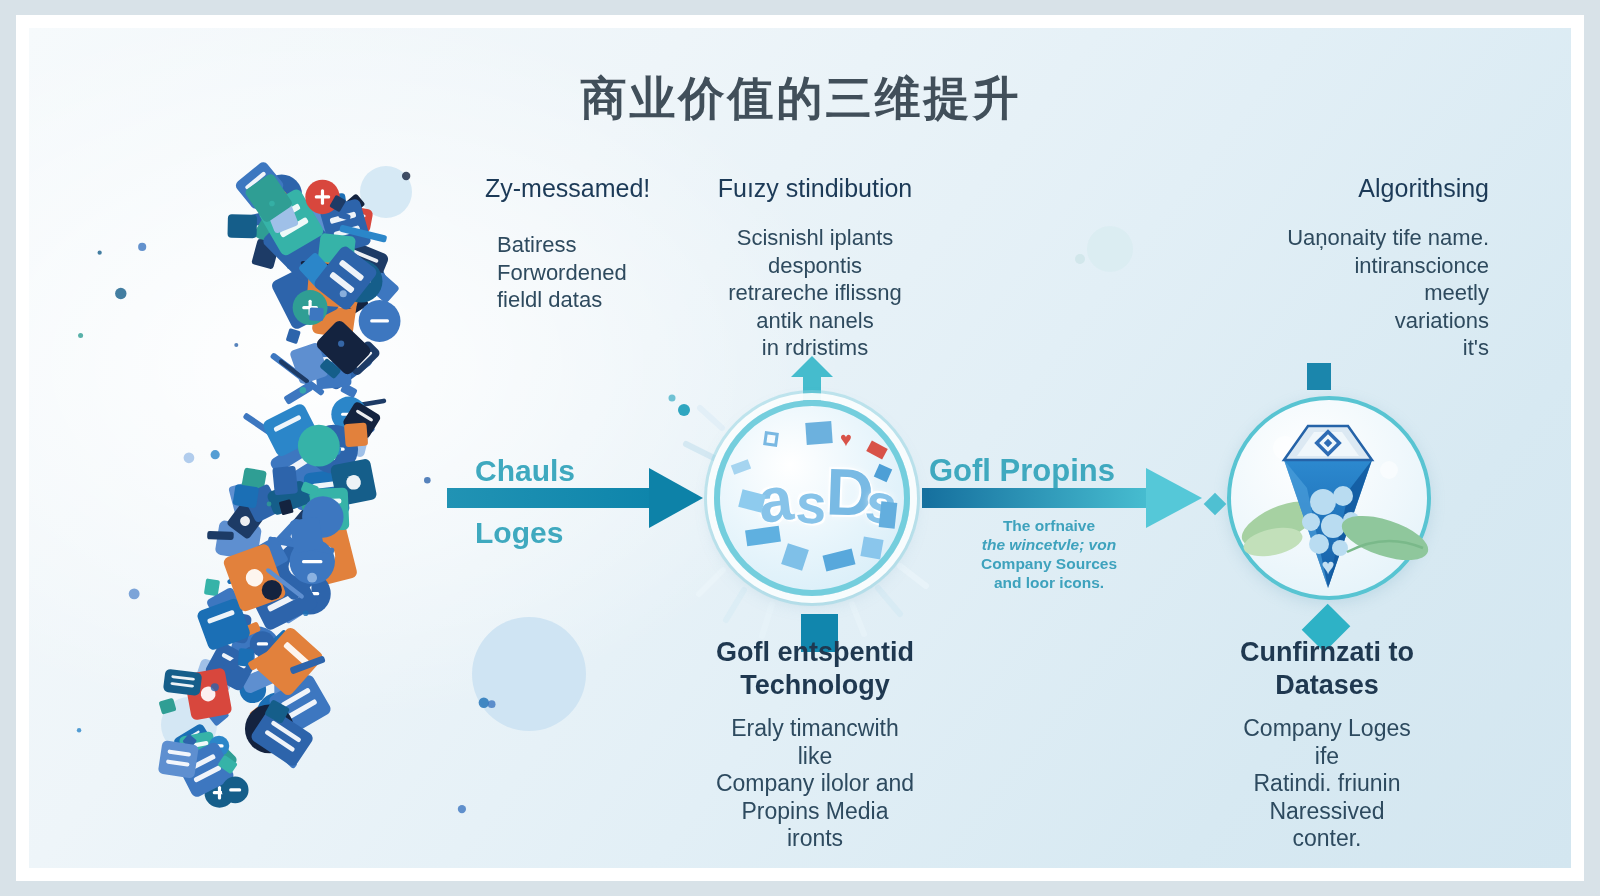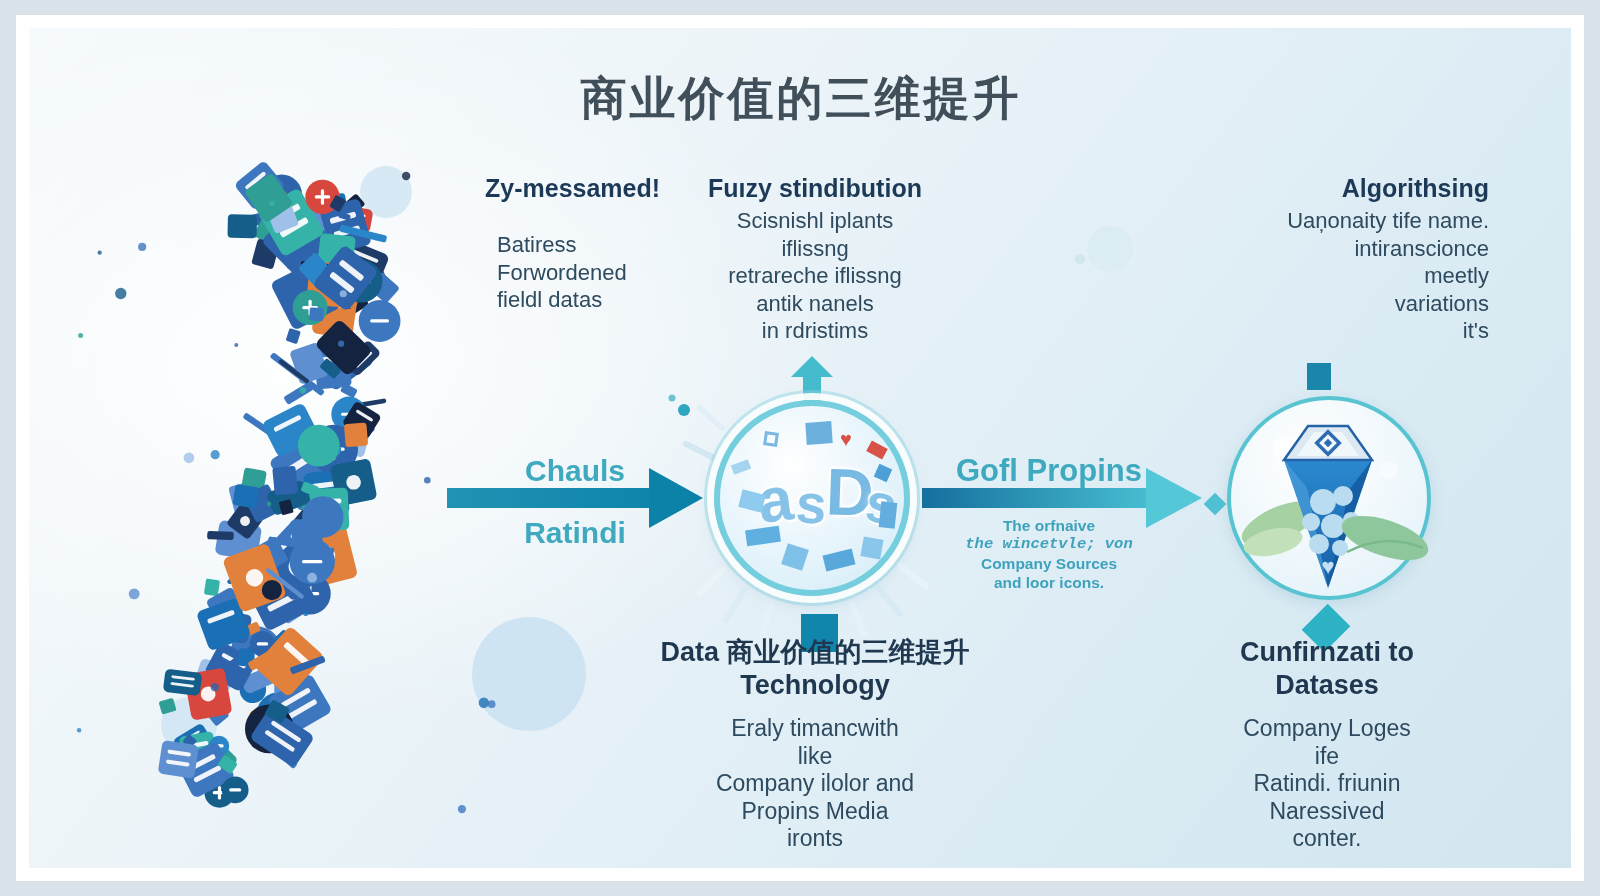--- a/index.html
+++ b/index.html
@@ -19,38 +19,38 @@
   }
   .abs { position:absolute; }
 
   
   #page-title {
     position:absolute; left:2px; right:0; top:40px; text-align:center;
     font-size:46px; font-weight:600; color:#414f5a; letter-spacing:3px;
   }
 
   
-  .col-head { font-size:25px; font-weight:700; color:#1c3a57; margin-bottom:4px; }
+  .col-head { font-size:25px; font-weight:400; color:#1c3a57; margin-bottom:21px; }
   .col-body { font-size:22px; color:#2e4a5e; line-height:27.5px; }
 
   #col-left  { position:absolute; left:456px; top:146px; width:210px; text-align:left; }
   #col-left .col-body { padding-left:12px;margin-top:28px; }
   #col-center{ position:absolute; left:646px; top:146px; width:280px; text-align:center; }
   #col-right { position:absolute; left:1140px; top:146px; width:320px; text-align:right; }
 
   
-  .flow-label { position:absolute; font-size:30px; font-weight:700; color:#3fa9bf; text-align:center; }
+  .flow-label { position:absolute; font-size:30px; font-weight:700; color:#3fa9bf; text-align:left; }
   #arrow1-top    { left:446px;  top:426px; width:200px; }
   #arrow1-bottom { left:446px;  top:488px; width:200px; }
   #arrow2-top    { left:900px;  top:425px; width:240px; font-size:31px; }
   #arrow2-caption{
     position:absolute; left:900px; top:488px; width:240px; text-align:center;
     font-size:15.5px; font-weight:700; color:#3ea2bd; line-height:19px;
   }
-  #arrow2-caption div:nth-child(2){ font-style:italic;font-family:Liberation Mono, monospace; }
+  #arrow2-caption div:nth-child(2){ font-style:italic; }
 
   
   #center-circle {
     position:absolute; left:685px; top:372px; width:196px; height:196px;
     border-radius:50%;
     background:
       radial-gradient(circle at 38% 32%, #ffffff 0%, #eaf6fc 45%, #d2ebf7 100%);
     border:6px solid #74cedd;
     box-shadow: 0 0 0 7px rgba(255,255,255,.9), 0 0 0 10px rgba(140,210,225,.45), 0 6px 18px rgba(120,170,195,.35);
     overflow:hidden;
@@ -595,21 +595,21 @@
         <div class="col-body">
             <div>Batiress</div>
             <div>Forwordened</div>
             <div>fieldl datas</div>
           </div>
       </div>
       <div id="col-center">
         <div class="col-head">Fuızy stindibution</div>
         <div class="col-body">
             <div>Scisnishl iplants</div>
-            <div>iflissng</div>
+            <div>despontis</div>
             <div>retrareche iflissng</div>
             <div>antik nanels</div>
             <div>in rdristims</div>
           </div>
       </div>
       <div id="col-right">
         <div class="col-head">Algorithsing</div>
         <div class="col-body">
             <div>Uaņonaity tife name.</div>
             <div>intiranscionce</div>
@@ -623,21 +623,21 @@
         <defs>
           <linearGradient id="ag1" x1="0" y1="0" x2="1" y2="0">
             <stop offset="0" stop-color="#2193b4"></stop>
               <stop offset="1" stop-color="#0e85ab"></stop>
           </linearGradient>
         </defs>
         <rect x="0" y="22" width="204" height="20" fill="url(#ag1)"></rect>
         <polygon points="202,2 256,32 202,62" fill="#0d82a8"></polygon>
       </svg>
       <div id="arrow1-top" class="flow-label">Chauls</div>
-      <div id="arrow1-bottom" class="flow-label">Ratindi</div>
+      <div id="arrow1-bottom" class="flow-label">Loges</div>
 
       <svg class="abs" style="left:893px; top:438px;" width="282" height="64">
         <defs>
           <linearGradient id="ag2" x1="0" y1="0" x2="1" y2="0">
             <stop offset="0" stop-color="#156f9e"></stop>
               <stop offset="1" stop-color="#47bdd0"></stop>
           </linearGradient>
         </defs>
         <rect x="0" y="22" width="226" height="20" fill="url(#ag2)"></rect>
         <polygon points="224,2 280,32 224,62" fill="#55c8d8"></polygon>
@@ -731,21 +731,21 @@
         <ellipse cx="158" cy="142" rx="45" ry="18" fill="#8fc79c" transform="rotate(18 158 142)"></ellipse>
         <path d="M120 156 Q158 136 196 152" stroke="#7ab98a" stroke-width="2.5" fill="none"></path>
       </svg>
 
       <div id="square-above-right"></div>
       <div id="diamond-below-right"></div>
       <div id="diamond-left-of-right-circle"></div>
 
       <div id="bottom-center">
         <div class="bottom-head">
-            <div>Data 商业价值的三维提升</div>
+            <div>Gofl entsþentid</div>
             <div>Technology</div>
           </div>
         <div class="bottom-body">
             <div>Eraly timancwith</div>
             <div>like</div>
             <div>Company ilolor and</div>
             <div>Propins Media</div>
             <div>ironts</div>
           </div>
       </div>

